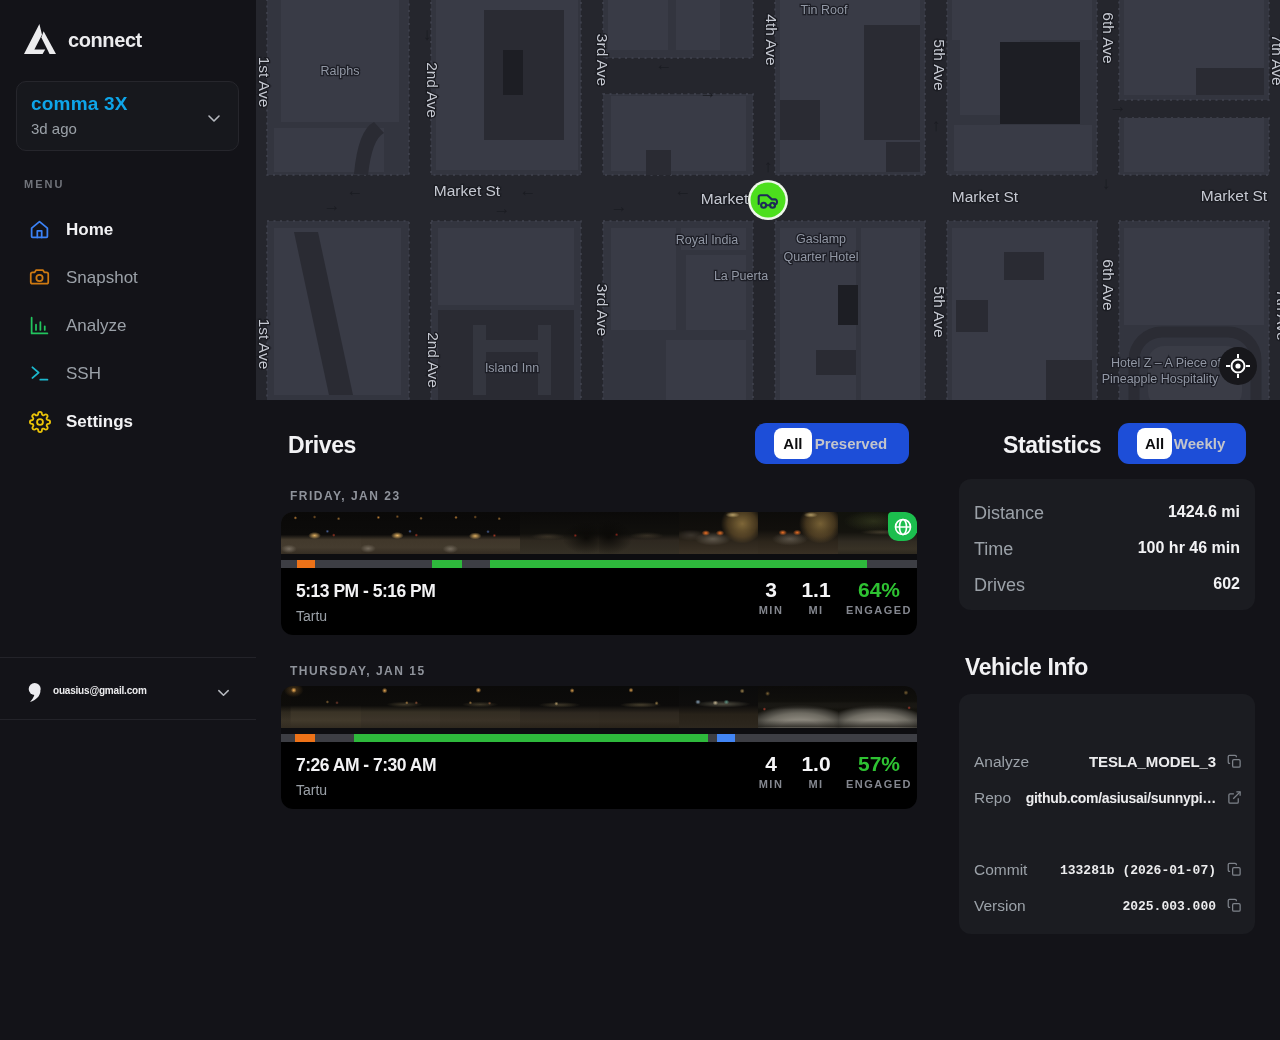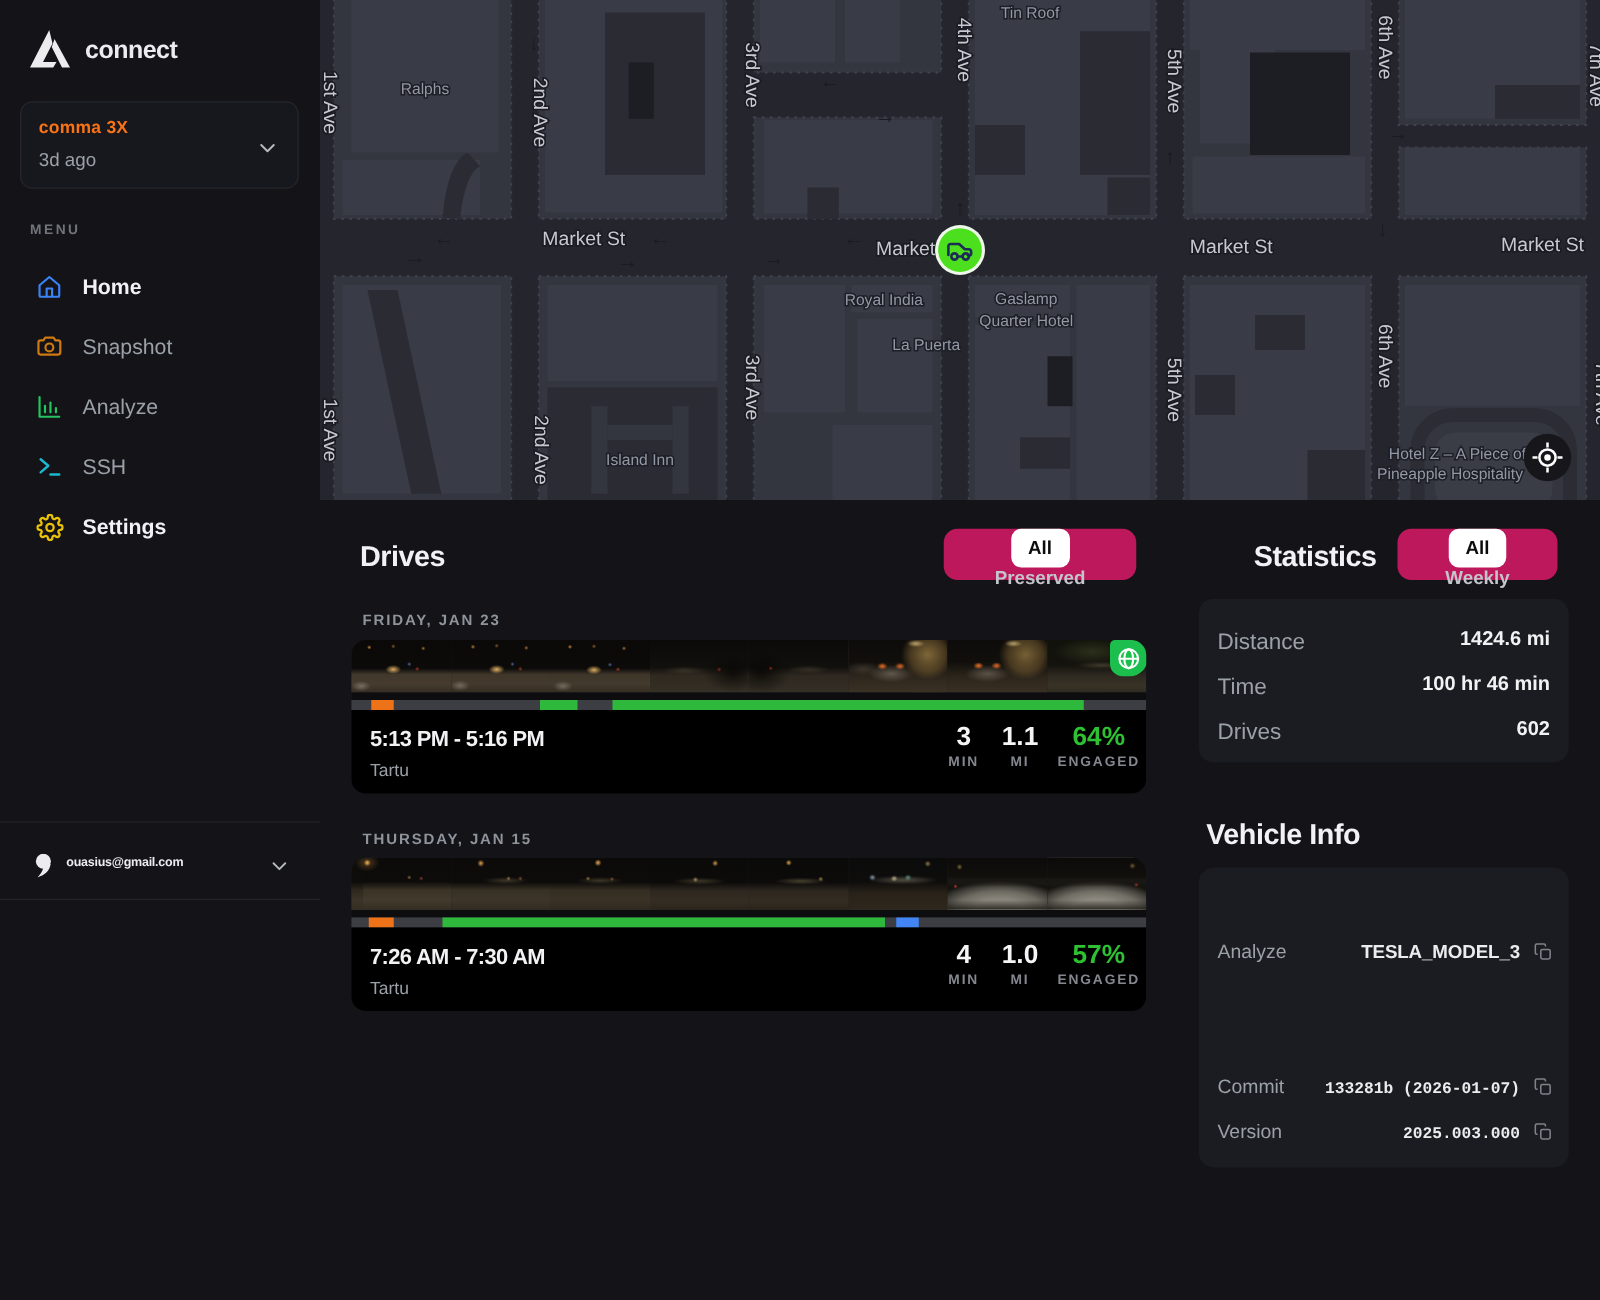--- a/index.html
+++ b/index.html
@@ -6,36 +6,36 @@
   html,body { width:1280px; height:1040px; background:#131318; overflow:hidden;
     font-family:"Liberation Sans", sans-serif; }
   .abs { position:absolute; }
   #root { position:relative; width:1280px; height:1040px; }
 
   
   #sidebar { position:absolute; left:0; top:0; width:256px; height:1040px; background:#131318; z-index:5; }
   .logo-text { position:absolute; left:68px; top:29px; font-size:20px; font-weight:bold; color:#ececee; letter-spacing:-0.4px; }
   #devbox { position:absolute; left:16px; top:81px; width:223px; height:70px; background:#17181d;
     border:1px solid #26262c; border-radius:10px; }
-  #devbox .name { position:absolute; left:14px; top:11px; font-size:14px; font-weight:bold; color:#f97316; letter-spacing:0.2px; }
+  #devbox .name { position:absolute; left:14px; top:11px; font-size:19px; font-weight:bold; color:#0ea5e9; letter-spacing:0.2px; }
   #devbox .ago  { position:absolute; left:14px; top:38px; font-size:15px; color:#9ba1a8; }
   .menu-label { position:absolute; left:24px; top:178px; font-size:11px; font-weight:bold; letter-spacing:2px; color:#71747b; }
   .mitem { position:absolute; left:24px; width:210px; height:24px; }
   .mitem svg { margin-left:5px; }
   .mitem .txt { position:absolute; left:42px; top:1px; font-size:17px; color:#9ba1a8; }
   .mitem .txt.on { color:#f2f2f4; font-weight:bold; }
   .divider { position:absolute; left:0; width:256px; height:1px; background:#232329; }
   .user-email { position:absolute; left:53px; top:685px; font-size:10px; font-weight:bold; color:#ececee; letter-spacing:-0.2px; }
 
   
   #map { position:absolute; left:256px; top:0; width:1024px; height:400px; background:#24252c; overflow:hidden; }
 
   
   .h1 { position:absolute; font-size:23px; font-weight:bold; color:#f2f2f4; letter-spacing:-0.4px; }
-  .toggle { position:absolute; background:#be185d; border-radius:11px; height:41px; display:flex; align-items:center; padding:0 19px;flex-direction:column; }
+  .toggle { position:absolute; background:#1d4ed8; border-radius:11px; height:41px; display:flex; align-items:center; padding:0 19px; }
   .toggle .pill { background:#ffffff; color:#0c0c0e; border-radius:8px; height:31px; line-height:31px;
      font-size:15px; font-weight:bold; text-align:center; }
   .toggle .rest { color:#c3c5cb; font-size:15px; font-weight:bold; text-align:center; }
 
   .datelbl { position:absolute; left:290px; font-size:12px; font-weight:bold; letter-spacing:1.5px; color:#8f939b; }
   .dcard { position:absolute; left:281px; width:636px; height:123px; border-radius:12px; overflow:hidden; background:#1b1c21; }
   .thumbs { position:absolute; left:0; top:0; width:636px; height:42px; display:flex; }
   .thumbs > div { width:79.5px; height:42px; position:relative; overflow:hidden; }
   .tl-gap { position:absolute; left:0; top:42px; width:636px; height:6px; background:#0d0d10; }
   .tl-track { position:absolute; left:0; top:48px; width:636px; height:8px; background:#3d3e44; }
@@ -499,20 +499,29 @@
   <div class="h1" style="left:965px;top:654px">Vehicle Info</div>
   <div class="scard" style="top:694px;height:240px">
     <div class="vrow" style="top:58px">
       <div class="lab">Analyze</div>
         <div class="val sans">TESLA_MODEL_3</div>
       <svg width="15" height="15" viewBox="0 0 24 24" fill="none" stroke="#7e828a" stroke-width="2">
         <rect x="9" y="9" width="12" height="12" rx="2"></rect>
           <path d="M5 15 H4 a2 2 0 0 1 -2 -2 V4 a2 2 0 0 1 2 -2 h9 a2 2 0 0 1 2 2 v1"></path>
       </svg>
     </div>
+    <div class="vrow" style="top:94px">
+      <div class="lab">Repo</div>
+        <div class="val repo">github.com/asiusai/sunnypi…</div>
+      <svg width="15" height="15" viewBox="0 0 24 24" fill="none" stroke="#7e828a" stroke-width="2">
+        <path d="M18 13 v6 a2 2 0 0 1 -2 2 H5 a2 2 0 0 1 -2 -2 V8 a2 2 0 0 1 2 -2 h6"></path>
+        <path d="M15 3 h6 v6"></path>
+          <path d="M10 14 L21 3"></path>
+      </svg>
+    </div>
     <div class="vrow" style="top:166px">
       <div class="lab">Commit</div>
         <div class="val">133281b (2026-01-07)</div>
       <svg width="15" height="15" viewBox="0 0 24 24" fill="none" stroke="#7e828a" stroke-width="2">
         <rect x="9" y="9" width="12" height="12" rx="2"></rect>
           <path d="M5 15 H4 a2 2 0 0 1 -2 -2 V4 a2 2 0 0 1 2 -2 h9 a2 2 0 0 1 2 2 v1"></path>
       </svg>
     </div>
     <div class="vrow" style="top:202px">
       <div class="lab">Version</div>

